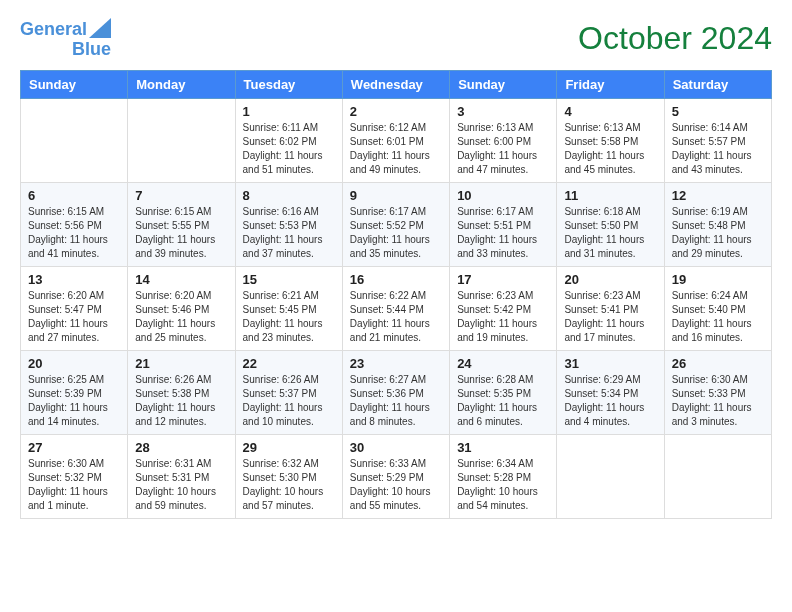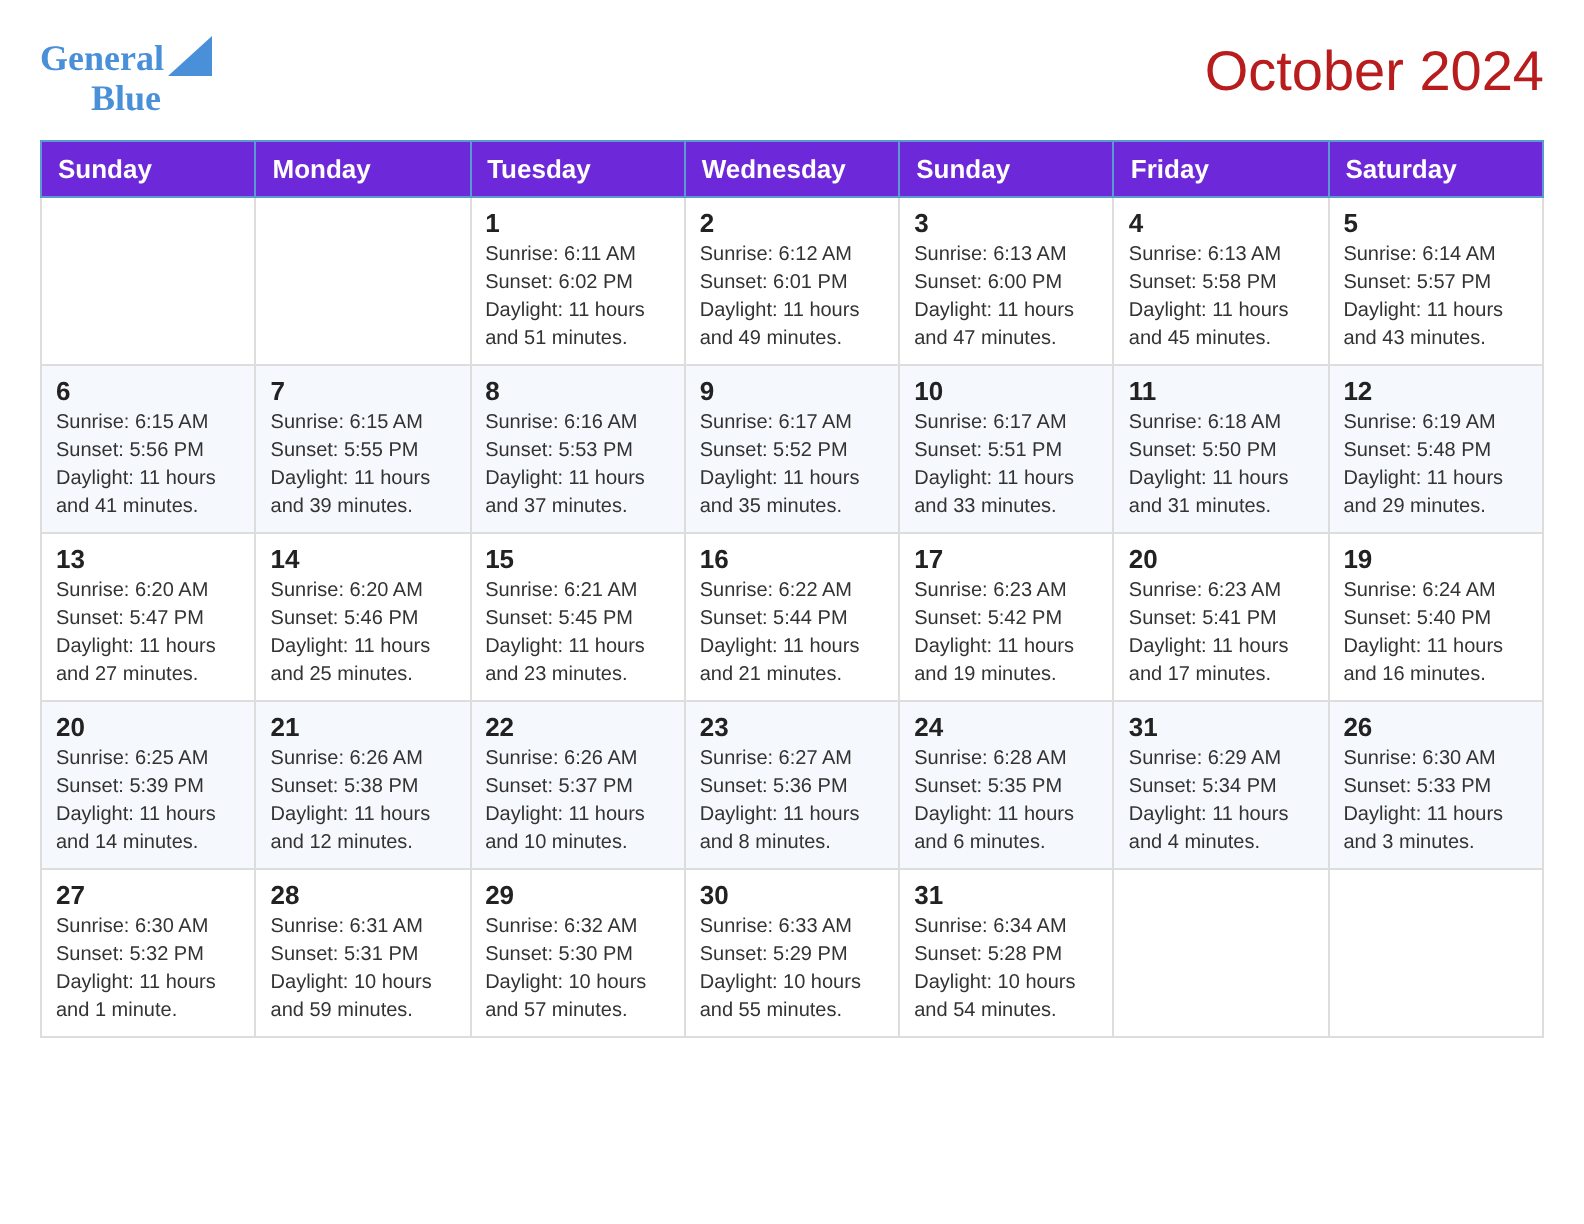--- a/index.html
+++ b/index.html
@@ -26,35 +26,35 @@
       color: #1a3a5c;
       line-height: 1.1;
     }
     .logo-text span {
       color: #4a90d9;
     }
     .title-block {
       text-align: right;
     }
     .month-title {
-      font-size: 28px;
+      font-size: 32px;
       font-weight: normal;
-      color: #b91c1c;
+      color: #15803d;
     }
     .subtitle {
       font-size: 15px;
       color: #444;
     }
     .calendar {
       width: 100%;
       border-collapse: collapse;
       border: 1px solid #ccc;
     }
     .calendar th {
-      background: #6d28d9;
+      background: #3b82f6;
       color: #fff;
       font-size: 13px;
       font-weight: bold;
       padding: 6px 8px;
       text-align: left;
       border: 1px solid #5a9ad0;
     }
     .calendar td {
       vertical-align: top;
       border: 1px solid #ddd;
@@ -81,21 +81,21 @@
     }
     .empty-cell {
       background: #f9f9f9;
     }
   </style>
 </head>
 <body>
 
 <div class="header">
   <div class="logo">
-    <div style="display:flex; flex-direction:column; align-items:center;font-family:Liberation Serif, serif;">
+    <div style="display:flex; flex-direction:column; align-items:flex-end;">
       <div style="display:flex; align-items:center;">
         <span class="logo-text"><span>General</span></span>
         <svg width="22" height="20" viewBox="0 0 22 20" style="margin-left:2px; margin-top:-4px;">
           <polygon points="0,20 22,20 22,0" fill="#4a90d9"></polygon>
         </svg>
       </div>
       <span class="logo-text" style="color:#4a90d9; font-weight:bold; font-size:18px;">Blue</span>
     </div>
   </div>
   <div class="title-block">

